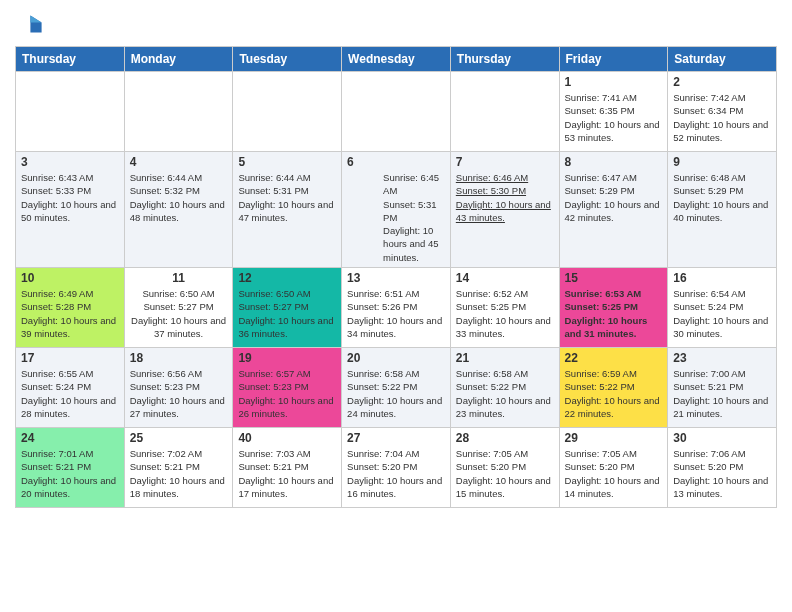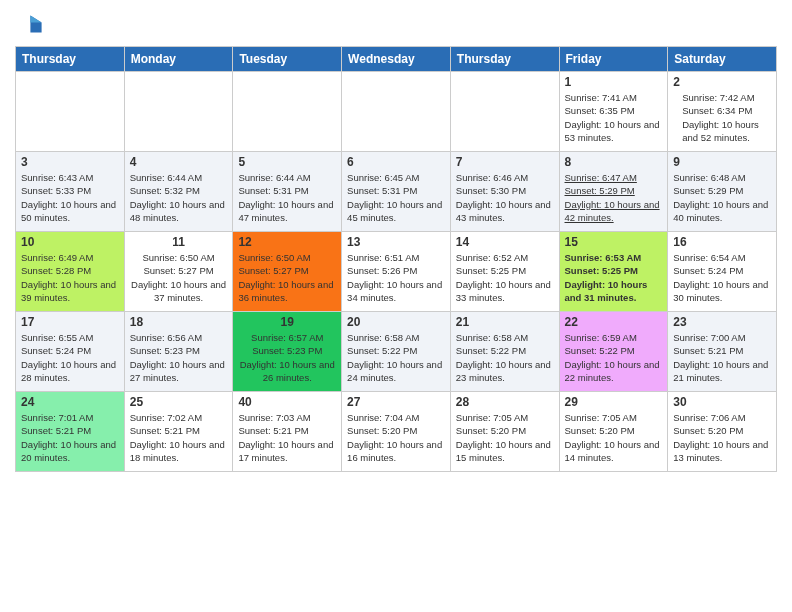--- a/index.html
+++ b/index.html
@@ -92,21 +92,21 @@
           <td class="empty-cell"></td>
           <td class="empty-cell"></td>
           <td style="background: rgb(255, 255, 255);">
             <span class="day-num">1</span>
             <div class="day-info" style="white-space: pre-line;">Sunrise: 7:41 AM
 Sunset: 6:35 PM
 Daylight: 10 hours and 53 minutes.</div>
           </td>
           <td style="background: rgb(255, 255, 255);">
             <span class="day-num">2</span>
-            <div class="day-info" style="white-space: pre-line; margin-left: 9px;">Sunrise: 7:42 AM
+            <div class="day-info" style="white-space: pre-line;">Sunrise: 7:42 AM
 Sunset: 6:34 PM
 Daylight: 10 hours and 52 minutes.</div>
           </td>
         </tr>
         <tr>
           <td style="background: rgb(240, 243, 248);">
             <span class="day-num">3</span>
             <div class="day-info" style="white-space: pre-line;">Sunrise: 6:43 AM
 Sunset: 5:33 PM
 Daylight: 10 hours and 50 minutes.</div>
@@ -118,33 +118,33 @@
 Daylight: 10 hours and 48 minutes.</div>
           </td>
           <td style="background: rgb(240, 243, 248);">
             <span class="day-num">5</span>
             <div class="day-info" style="white-space: pre-line;">Sunrise: 6:44 AM
 Sunset: 5:31 PM
 Daylight: 10 hours and 47 minutes.</div>
           </td>
           <td style="background: rgb(240, 243, 248);">
             <span class="day-num">6</span>
-            <div class="day-info" style="white-space: pre-line;">Sunrise: 6:45 AM
+            <div class="day-info" style="white-space: pre-line; margin-left: 36px;">Sunrise: 6:45 AM
 Sunset: 5:31 PM
 Daylight: 10 hours and 45 minutes.</div>
           </td>
           <td style="background: rgb(240, 243, 248);">
             <span class="day-num">7</span>
-            <div class="day-info" style="white-space: pre-line;">Sunrise: 6:46 AM
+            <div class="day-info" style="white-space: pre-line; text-decoration: underline;">Sunrise: 6:46 AM
 Sunset: 5:30 PM
 Daylight: 10 hours and 43 minutes.</div>
           </td>
           <td style="background: rgb(240, 243, 248);">
             <span class="day-num">8</span>
-            <div class="day-info" style="white-space: pre-line; text-decoration: underline;">Sunrise: 6:47 AM
+            <div class="day-info" style="white-space: pre-line;">Sunrise: 6:47 AM
 Sunset: 5:29 PM
 Daylight: 10 hours and 42 minutes.</div>
           </td>
           <td style="background: rgb(240, 243, 248);">
             <span class="day-num">9</span>
             <div class="day-info" style="white-space: pre-line;">Sunrise: 6:48 AM
 Sunset: 5:29 PM
 Daylight: 10 hours and 40 minutes.</div>
           </td>
         </tr>
@@ -154,39 +154,39 @@
             <div class="day-info" style="white-space: pre-line;">Sunrise: 6:49 AM
 Sunset: 5:28 PM
 Daylight: 10 hours and 39 minutes.</div>
           </td>
           <td style="background: rgb(255, 255, 255); text-align: center;">
             <span class="day-num">11</span>
             <div class="day-info" style="white-space: pre-line;">Sunrise: 6:50 AM
 Sunset: 5:27 PM
 Daylight: 10 hours and 37 minutes.</div>
           </td>
-          <td style="background: #f97316;">
+          <td style="background: #14b8a6;">
             <span class="day-num">12</span>
             <div class="day-info" style="white-space: pre-line;">Sunrise: 6:50 AM
 Sunset: 5:27 PM
 Daylight: 10 hours and 36 minutes.</div>
           </td>
           <td style="background: rgb(255, 255, 255);">
             <span class="day-num">13</span>
             <div class="day-info" style="white-space: pre-line;">Sunrise: 6:51 AM
 Sunset: 5:26 PM
 Daylight: 10 hours and 34 minutes.</div>
           </td>
           <td style="background: rgb(255, 255, 255);">
             <span class="day-num">14</span>
             <div class="day-info" style="white-space: pre-line;">Sunrise: 6:52 AM
 Sunset: 5:25 PM
 Daylight: 10 hours and 33 minutes.</div>
           </td>
-          <td style="background: #bef264;">
+          <td style="background: #ec4899;">
             <span class="day-num">15</span>
             <div class="day-info" style="white-space: pre-line; font-weight: bold;">Sunrise: 6:53 AM
 Sunset: 5:25 PM
 Daylight: 10 hours and 31 minutes.</div>
           </td>
           <td style="background: rgb(255, 255, 255);">
             <span class="day-num">16</span>
             <div class="day-info" style="white-space: pre-line;">Sunrise: 6:54 AM
 Sunset: 5:24 PM
 Daylight: 10 hours and 30 minutes.</div>
@@ -198,39 +198,39 @@
             <div class="day-info" style="white-space: pre-line;">Sunrise: 6:55 AM
 Sunset: 5:24 PM
 Daylight: 10 hours and 28 minutes.</div>
           </td>
           <td style="background: rgb(240, 243, 248);">
             <span class="day-num">18</span>
             <div class="day-info" style="white-space: pre-line;">Sunrise: 6:56 AM
 Sunset: 5:23 PM
 Daylight: 10 hours and 27 minutes.</div>
           </td>
-          <td style="background: #22c55e; text-align: center;">
+          <td style="background: #ec4899;">
             <span class="day-num">19</span>
             <div class="day-info" style="white-space: pre-line;">Sunrise: 6:57 AM
 Sunset: 5:23 PM
 Daylight: 10 hours and 26 minutes.</div>
           </td>
           <td style="background: rgb(240, 243, 248);">
             <span class="day-num">20</span>
             <div class="day-info" style="white-space: pre-line;">Sunrise: 6:58 AM
 Sunset: 5:22 PM
 Daylight: 10 hours and 24 minutes.</div>
           </td>
           <td style="background: rgb(240, 243, 248);">
             <span class="day-num">21</span>
             <div class="day-info" style="white-space: pre-line;">Sunrise: 6:58 AM
 Sunset: 5:22 PM
 Daylight: 10 hours and 23 minutes.</div>
           </td>
-          <td style="background: #f0abfc; margin-left: 16px;">
+          <td style="background: #fde047; margin-left: 16px;">
             <span class="day-num">22</span>
             <div class="day-info" style="white-space: pre-line;">Sunrise: 6:59 AM
 Sunset: 5:22 PM
 Daylight: 10 hours and 22 minutes.</div>
           </td>
           <td style="background: rgb(240, 243, 248);">
             <span class="day-num">23</span>
             <div class="day-info" style="white-space: pre-line;">Sunrise: 7:00 AM
 Sunset: 5:21 PM
 Daylight: 10 hours and 21 minutes.</div>

